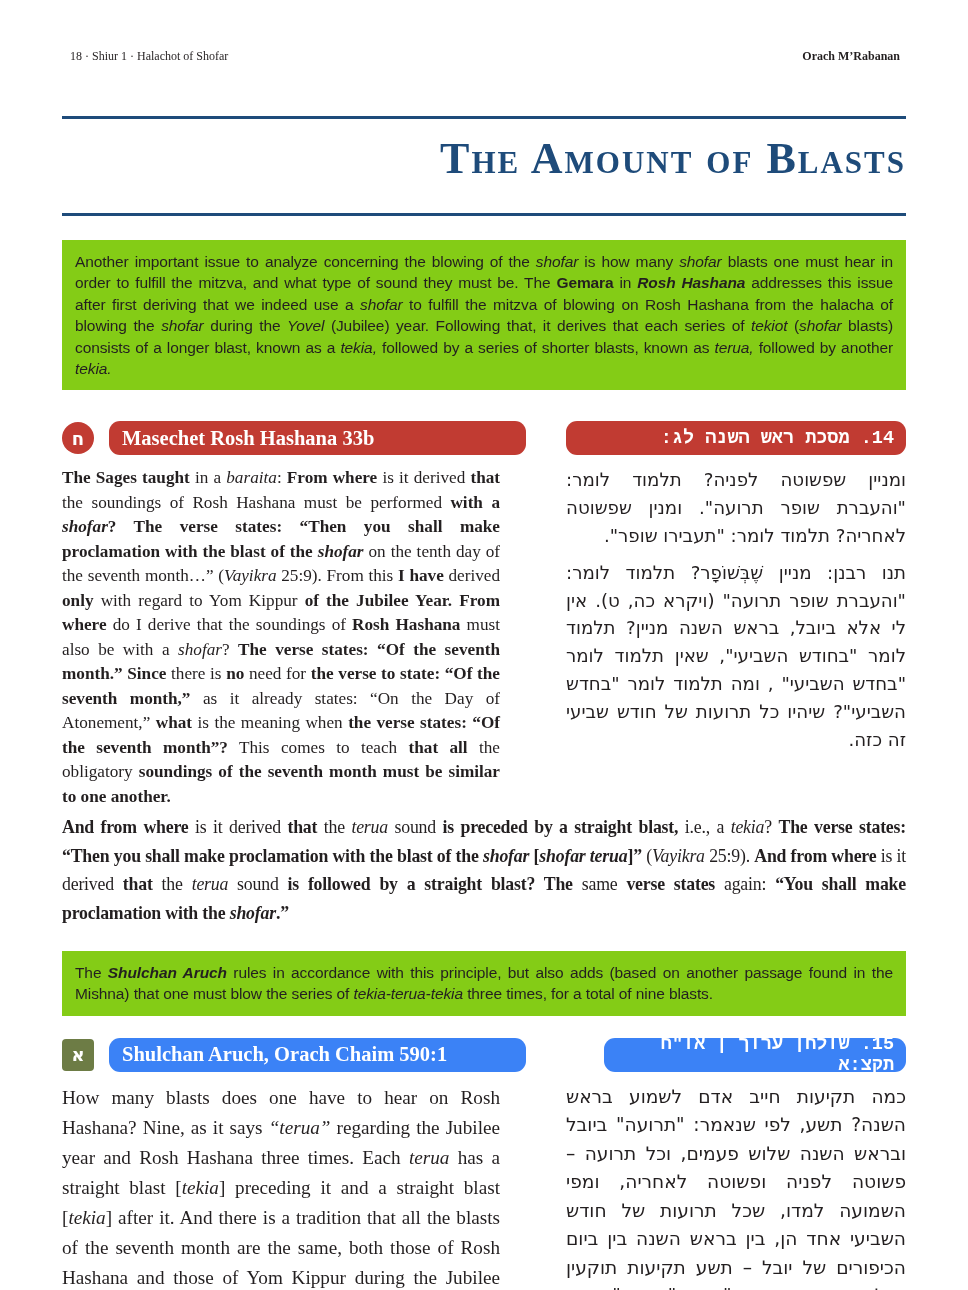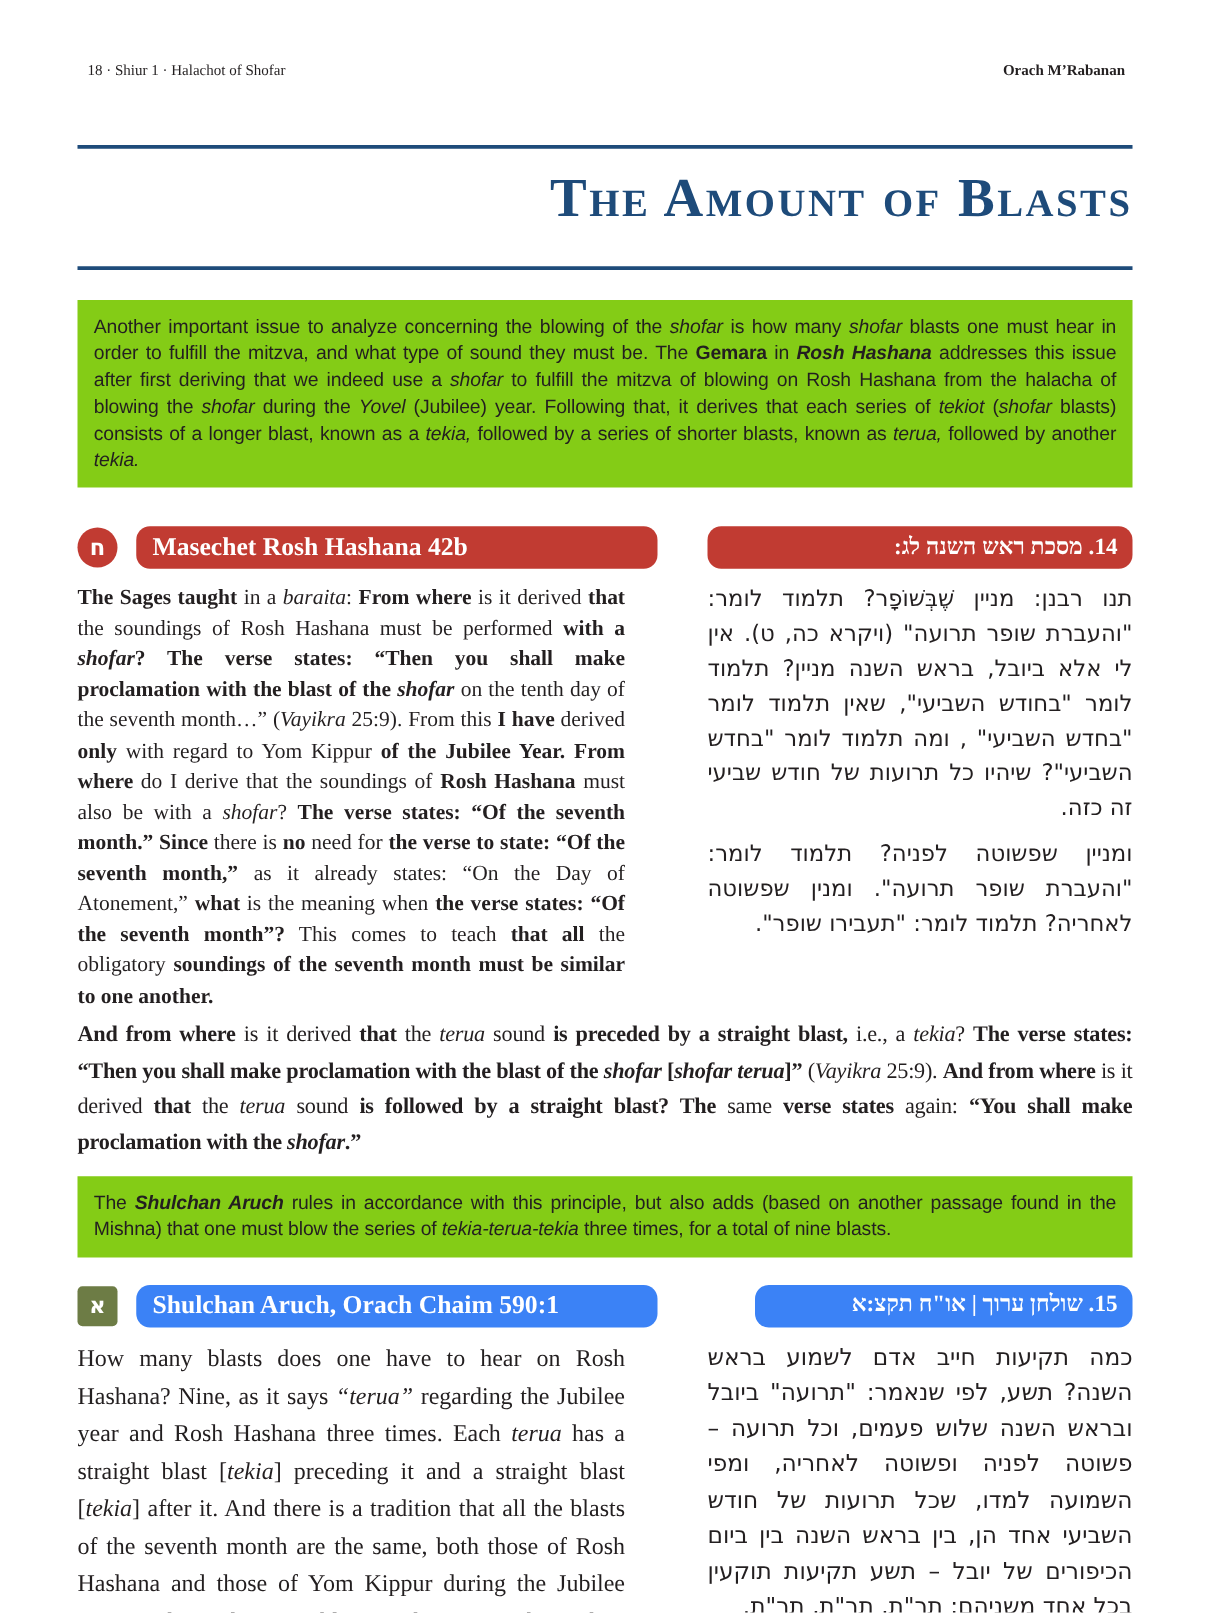--- a/index.html
+++ b/index.html
@@ -28,21 +28,21 @@
   }
 
   
   .peach {
     background:#84cc16; padding:11px 13px;
     font-family:"Liberation Sans", sans-serif;
     font-size:15.5px; line-height:21.4px;
     text-align:justify; letter-spacing:-0.1px;
   }
   .peach-intro { margin-top:24px; }
-  .peach-note  { margin-top:14px; }
+  .peach-note  { margin-top:24px; }
 
   
   .sec-head { display:flex; align-items:center; }
   .sec-head.s14 { margin-top:31px; }
   .sec-head.s15 { margin-top:22px; }
   .badge {
     width:32px; height:32px; flex:0 0 32px;
     display:flex; align-items:center; justify-content:center;
     color:#fff; font-family:"DejaVu Sans", sans-serif;
     font-weight:bold; font-size:18px;
@@ -51,21 +51,21 @@
   .badge.square { background:#6d7c45; border-radius:4px; }
   .hbar {
     height:34px; border-radius:11px; color:#fff;
     display:flex; align-items:center; font-weight:bold;
   }
   .hbar.red   { background:#c13b32; }
   .hbar.green { background:#3b82f6; }
   .hbar.en { width:417px; margin-left:15px; padding-left:13px;
     font-family:"Liberation Serif", serif; font-size:20.5px; }
   .hbar.he { margin-left:auto; padding:0 12px;
-    direction:rtl; font-family:Liberation Serif, serif; font-size:18.5px; }
+    direction:rtl; font-family:Liberation Mono, monospace; font-size:18.5px; }
   .hbar.he.w14 { width:340px; }
   .hbar.he.w15 { width:302px; }
 
   
   .cols { display:flex; justify-content:space-between; margin-top:11px; }
   .col-en { width:438px; text-align:justify; }
   .col-he { width:340px; direction:rtl; text-align:justify;
     font-family:"DejaVu Sans", sans-serif; }
   .s14 .col-en { font-size:17.2px; line-height:24.5px; }
   .s14 .col-he { font-size:18.2px; line-height:27.8px; }
@@ -96,28 +96,28 @@
 
   <h1 class="page-title">The Amount of Blasts</h1>
 
   <hr class="rule rule-bottom">
 
   <div class="peach peach-intro"><span>Another important issue to analyze concerning the blowing of the </span><span class="r-i">shofar</span><span> is how many </span><span class="r-i">shofar</span><span> blasts one must hear in order to fulfill the mitzva, and what type of sound they must be. The </span><span class="r-b">Gemara</span><span> in </span><span class="r-bi">Rosh Hashana</span><span> addresses this issue after first deriving that we indeed use a </span><span class="r-i">shofar</span><span> to fulfill the mitzva of blowing on Rosh Hashana from the halacha of blowing the </span><span class="r-i">shofar</span><span> during the </span><span class="r-i">Yovel</span><span> (Jubilee) year. Following that, it derives that each series of </span><span class="r-i">tekiot</span><span> (</span><span class="r-i">shofar</span><span> blasts) consists of a longer blast, known as a </span><span class="r-i">tekia,</span><span> followed by a series of shorter blasts, known as </span><span class="r-i">terua,</span><span> followed by another </span><span class="r-i">tekia.</span></div>
 
   <section>
     <div class="sec-head s14">
       <div class="badge round">ח</div>
-      <div class="hbar en red">Masechet Rosh Hashana 42b</div>
+      <div class="hbar en red">Masechet Rosh Hashana 33b</div>
       <div class="hbar he red w14">14. מסכת ראש השנה לג:</div>
     </div>
     <div class="cols s14">
       <div class="col-en"><span class="r-b">The Sages taught</span><span> in a </span><span class="r-i">baraita</span><span>: </span><span class="r-b">From where</span><span> is it derived </span><span class="r-b">that</span><span> the soundings of Rosh Hashana must be performed </span><span class="r-b">with a </span><span class="r-bi">shofar</span><span class="r-b">? The verse states: “Then you shall make proclamation with the blast of the </span><span class="r-bi">shofar</span><span> on the tenth day of the seventh month…” (</span><span class="r-i">Vayikra</span><span> 25:9). From this </span><span class="r-b">I have</span><span> derived </span><span class="r-b">only</span><span> with regard to Yom Kippur </span><span class="r-b">of the Jubilee Year. From where</span><span> do I derive that the soundings of </span><span class="r-b">Rosh Hashana</span><span> must also be with a </span><span class="r-i">shofar</span><span>? </span><span class="r-b">The verse states: “Of the seventh month.” Since</span><span> there is </span><span class="r-b">no</span><span> need for </span><span class="r-b">the verse to state: “Of the seventh month,”</span><span> as it already states: “On the Day of Atonement,” </span><span class="r-b">what</span><span> is the meaning when </span><span class="r-b">the verse states: “Of the seventh month”?</span><span> This comes to teach </span><span class="r-b">that all</span><span> the obligatory </span><span class="r-b">soundings of the seventh month must be similar to one another.</span></div>
       <div class="col-he">
+        <p>ומניין שפשוטה לפניה? תלמוד לומר: "והעברת שופר תרועה". ומנין שפשוטה לאחריה? תלמוד לומר: "תעבירו שופר".</p>
         <p>תנו רבנן: מניין שֶׁבְּשׁוֹפָר? תלמוד לומר: "והעברת שופר תרועה" (ויקרא כה, ט). אין לי אלא ביובל, בראש השנה מניין? תלמוד לומר "בחודש השביעי", שאין תלמוד לומר "בחדש השביעי" , ומה תלמוד לומר "בחדש השביעי"? שיהיו כל תרועות של חודש שביעי זה כזה.</p>
-        <p>ומניין שפשוטה לפניה? תלמוד לומר: "והעברת שופר תרועה". ומנין שפשוטה לאחריה? תלמוד לומר: "תעבירו שופר".</p>
       </div>
     </div>
   </section>
 
   <div class="fullpara"><span class="r-b">And from where</span><span> is it derived </span><span class="r-b">that</span><span> the </span><span class="r-i">terua</span><span> sound </span><span class="r-b">is preceded by a straight blast,</span><span> i.e., a </span><span class="r-i">tekia</span><span>? </span><span class="r-b">The verse states: “Then you shall make proclamation with the blast of the </span><span class="r-bi">shofar</span><span class="r-b"> [</span><span class="r-bi">shofar terua</span><span class="r-b">]”</span><span> (</span><span class="r-i">Vayikra</span><span> 25:9). </span><span class="r-b">And from where</span><span> is it derived </span><span class="r-b">that</span><span> the </span><span class="r-i">terua</span><span> sound </span><span class="r-b">is followed by a straight blast? The</span><span> same </span><span class="r-b">verse states</span><span> again: </span><span class="r-b">“You shall make proclamation with the </span><span class="r-bi">shofar</span><span class="r-b">.”</span></div>
 
   <div class="peach peach-note"><span>The </span><span class="r-bi">Shulchan Aruch</span><span> rules in accordance with this principle, but also adds (based on another passage found in the Mishna) that one must blow the series of </span><span class="r-i">tekia-terua-tekia</span><span> three times, for a total of nine blasts.</span></div>
 
   <section>
     <div class="sec-head s15">

